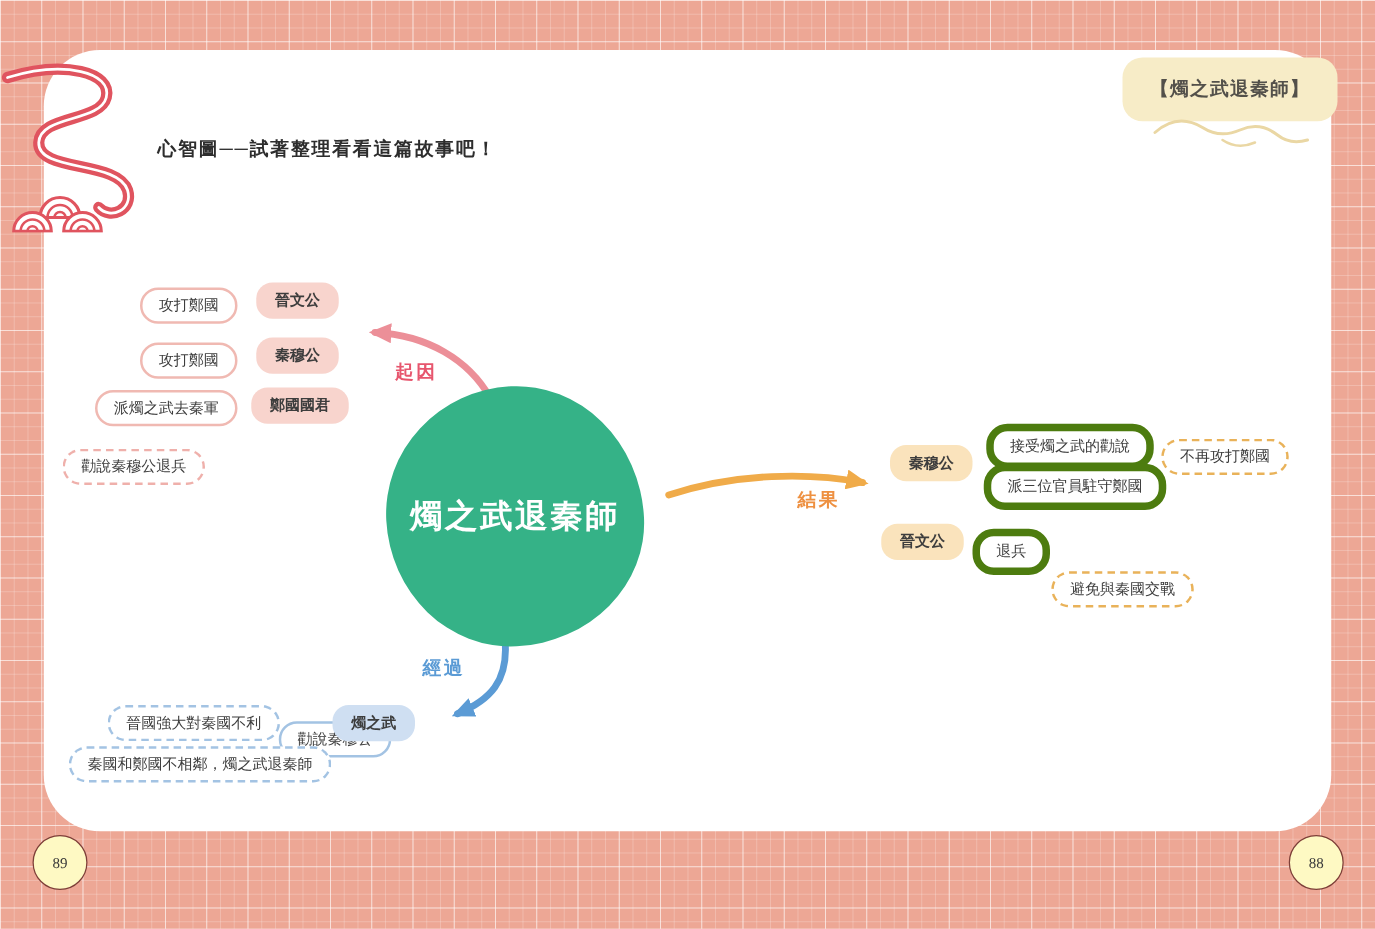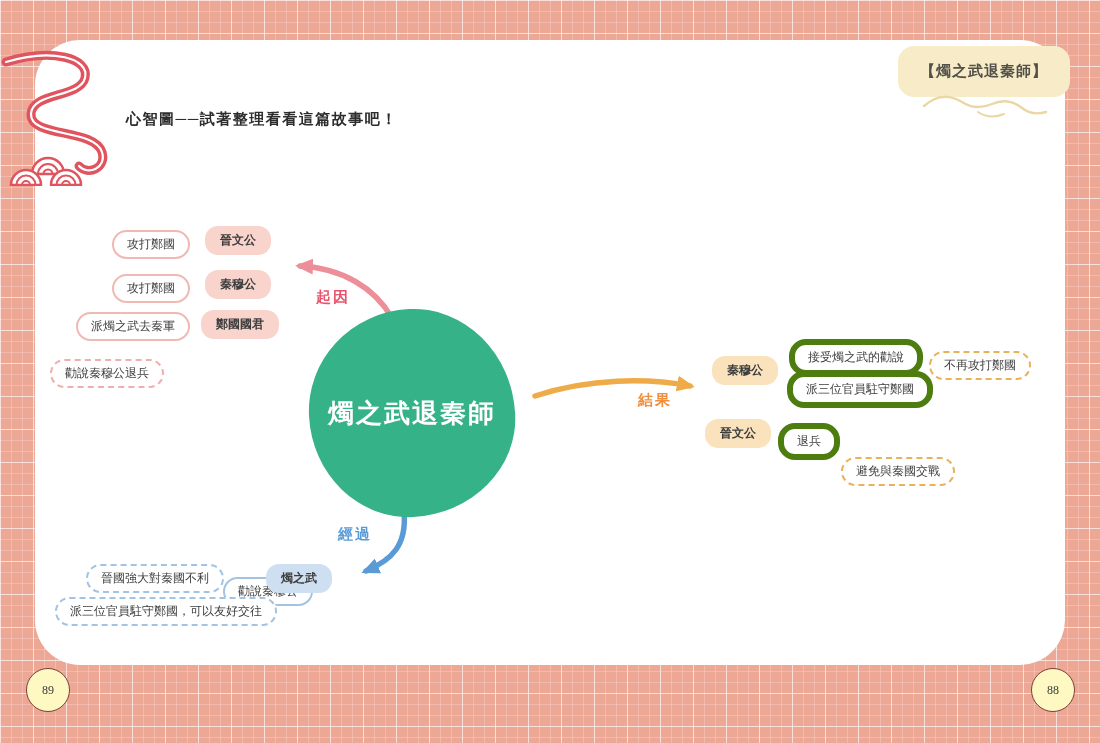--- a/index.html
+++ b/index.html
@@ -146,16 +146,16 @@
 <div class="node yellow outline" style="left:789px;top:339px;">接受燭之武的勸說</div>
 <div class="node yellow outline" style="left:787px;top:371px;">派三位官員駐守鄭國</div>
 <div class="node yellow dashed" style="left:929px;top:351px;">不再攻打鄭國</div>
 <div class="node yellow solid" style="left:705px;top:419px;">晉文公</div>
 <div class="node yellow outline" style="left:778px;top:423px;">退兵</div>
 <div class="node yellow dashed" style="left:841px;top:423px;margin-top:34px;">避免與秦國交戰</div>
 
 <div class="node blue outline" style="left:223px;top:532px;margin-top:45px;">勸說秦穆公</div>
 <div class="node blue solid" style="left:266px;top:564px;border-radius:13px;">燭之武</div>
 <div class="node blue dashed" style="left:86px;top:564px;">晉國強大對秦國不利</div>
-<div class="node blue dashed" style="left:55px;top:597px;">派三位官員駐守鄭國，可以友好交往</div>
+<div class="node blue dashed" style="left:55px;top:597px;">秦國和鄭國不相鄰，燭之武退秦師</div>
 
 <div class="page-circle pg-left">89</div>
 <div class="page-circle pg-right">88</div>
 
 </body></html>

